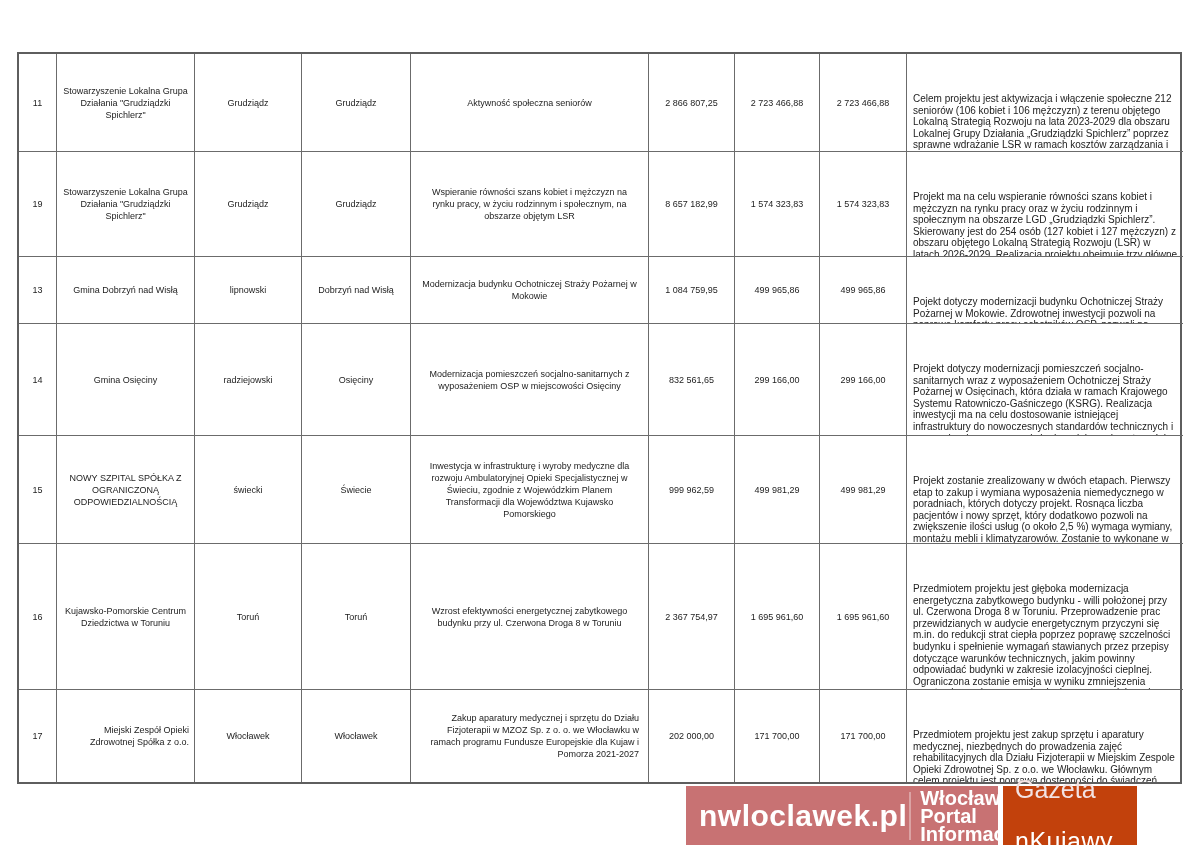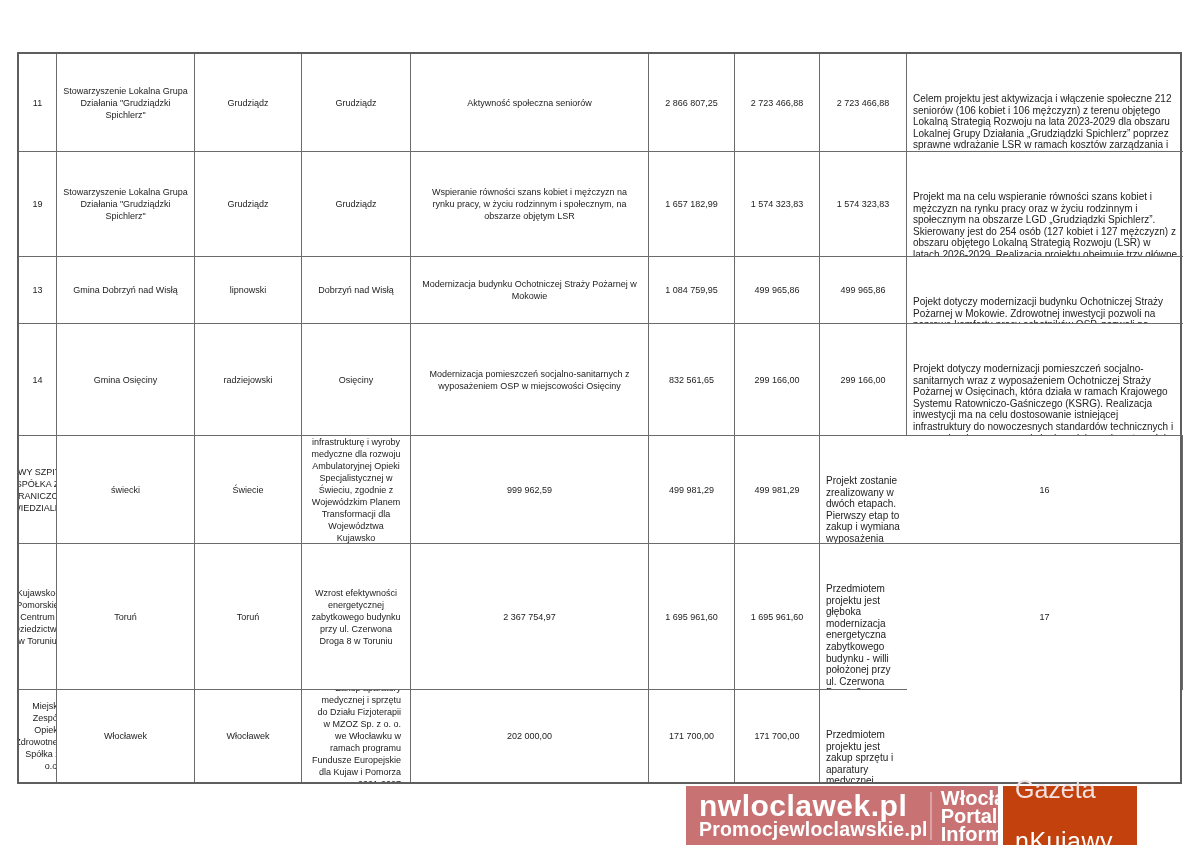--- a/index.html
+++ b/index.html
@@ -66,21 +66,21 @@
     <div class="cell amt">2 866 807,25</div>
     <div class="cell amt">2 723 466,88</div>
     <div class="cell amt">2 723 466,88</div>
     <div class="cell desc last-col">Celem projektu jest aktywizacja i włączenie społeczne 212 seniorów (106 kobiet i 106 mężczyzn) z terenu objętego Lokalną Strategią Rozwoju na lata 2023-2029 dla obszaru Lokalnej Grupy Działania „Grudziądzki Spichlerz” poprzez sprawne wdrażanie LSR w ramach kosztów zarządzania i animacji w okresie od 01.01.2024 do 31.12.2029 roku. Wsparcie dla tej grupy zostanie skupione na tworzeniu i wspieraniu klubów seniora.</div>
 
     <div class="cell">19</div>
     <div class="cell">Stowarzyszenie Lokalna Grupa Działania "Grudziądzki Spichlerz"</div>
     <div class="cell">Grudziądz</div>
     <div class="cell">Grudziądz</div>
     <div class="cell title">Wspieranie równości szans kobiet i mężczyzn na rynku pracy, w życiu rodzinnym i społecznym, na obszarze objętym LSR</div>
-    <div class="cell amt">1 657 182,99</div>
+    <div class="cell amt">8 657 182,99</div>
     <div class="cell amt">1 574 323,83</div>
     <div class="cell amt">1 574 323,83</div>
     <div class="cell desc last-col">Projekt ma na celu wspieranie równości szans kobiet i mężczyzn na rynku pracy oraz w życiu rodzinnym i społecznym na obszarze LGD „Grudziądzki Spichlerz”. Skierowany jest do 254 osób (127 kobiet i 127 mężczyzn) z obszaru objętego Lokalną Strategią Rozwoju (LSR) w latach 2026-2029. Realizacja projektu obejmuje trzy główne działania: szkolenia dla osób pracujących z dziećmi, tworzenie klubów rodzica, wsparcie aktywizacji zawodowej kobiet.</div>
 
     <div class="cell">13</div>
     <div class="cell">Gmina Dobrzyń nad Wisłą</div>
     <div class="cell">lipnowski</div>
     <div class="cell">Dobrzyń nad Wisłą</div>
     <div class="cell title">Modernizacja budynku Ochotniczej Straży Pożarnej w Mokowie</div>
     <div class="cell amt">1 084 759,95</div>
@@ -91,20 +91,21 @@
     <div class="cell">14</div>
     <div class="cell">Gmina Osięciny</div>
     <div class="cell">radziejowski</div>
     <div class="cell">Osięciny</div>
     <div class="cell title">Modernizacja pomieszczeń socjalno-sanitarnych z wyposażeniem OSP w miejscowości Osięciny</div>
     <div class="cell amt">832 561,65</div>
     <div class="cell amt">299 166,00</div>
     <div class="cell amt">299 166,00</div>
     <div class="cell desc last-col">Projekt dotyczy modernizacji pomieszczeń socjalno-sanitarnych wraz z wyposażeniem Ochotniczej Straży Pożarnej w Osięcinach, która działa w ramach Krajowego Systemu Ratowniczo-Gaśniczego (KSRG). Realizacja inwestycji ma na celu dostosowanie istniejącej infrastruktury do nowoczesnych standardów technicznych i operacyjnych, co przyczyni się do zwiększenia gotowości bojowej jednostki oraz umożliwi jej dalsze funkcjonowanie w ramach KSRG.</div>
 
+    <div class="cell">15</div>
     <div class="cell">NOWY SZPITAL SPÓŁKA Z OGRANICZONĄ ODPOWIEDZIALNOŚCIĄ</div>
     <div class="cell">świecki</div>
     <div class="cell">Świecie</div>
     <div class="cell title">Inwestycja w infrastrukturę i wyroby medyczne dla rozwoju Ambulatoryjnej Opieki Specjalistycznej w Świeciu, zgodnie z Wojewódzkim Planem Transformacji dla Województwa Kujawsko Pomorskiego</div>
     <div class="cell amt">999 962,59</div>
     <div class="cell amt">499 981,29</div>
     <div class="cell amt">499 981,29</div>
     <div class="cell desc last-col">Projekt zostanie zrealizowany w dwóch etapach. Pierwszy etap to zakup i wymiana wyposażenia niemedycznego w poradniach, których dotyczy projekt. Rosnąca liczba pacjentów i nowy sprzęt, który dodatkowo pozwoli na zwiększenie ilości usług (o około 2,5 %) wymaga wymiany, montażu mebli i klimatyzarowów. Zostanie to wykonane w terminie do 07.2025. Drugi etap to zakup wyrobów (sprzętu) medycznego, który zostanie wykonany w terminie do 12.2025.</div>
 
     <div class="cell">16</div>
@@ -126,21 +127,20 @@
     <div class="cell amt last-row">171 700,00</div>
     <div class="cell amt last-row">171 700,00</div>
     <div class="cell desc last-col last-row">Przedmiotem projektu jest zakup sprzętu i aparatury medycznej, niezbędnych do prowadzenia zajęć rehabilitacyjnych dla Działu Fizjoterapii w Miejskim Zespole Opieki Zdrowotnej Sp. z o.o. we Włocławku. Głównym celem projektu jest poprawa dostępności do świadczeń realizowanych w ramach ambulatoryjnej opieki specjalistycznej oraz poprawienie warunków ich udzielania w zakresie rehabilitacji.</div>
 
   </div>
 
   <div class="banner">
     <div class="banner-box banner-main" style="background: rgb(200, 114, 115);">
       <div class="sites">
         <div class="site1">nwloclawek.pl</div>
-        <div class="site2">Promocjewloclawskie.pl</div>
       </div>
       <div class="vdiv"></div>
       <div class="portal">
         <div>Włocławski</div>
         <div>Portal</div>
         <div>Informacyjny</div>
       </div>
     </div>
     <div class="banner-box banner-gazeta" style="background: #c2410c; gap: 25px;">
       <div class="gz1">Gazeta</div>

